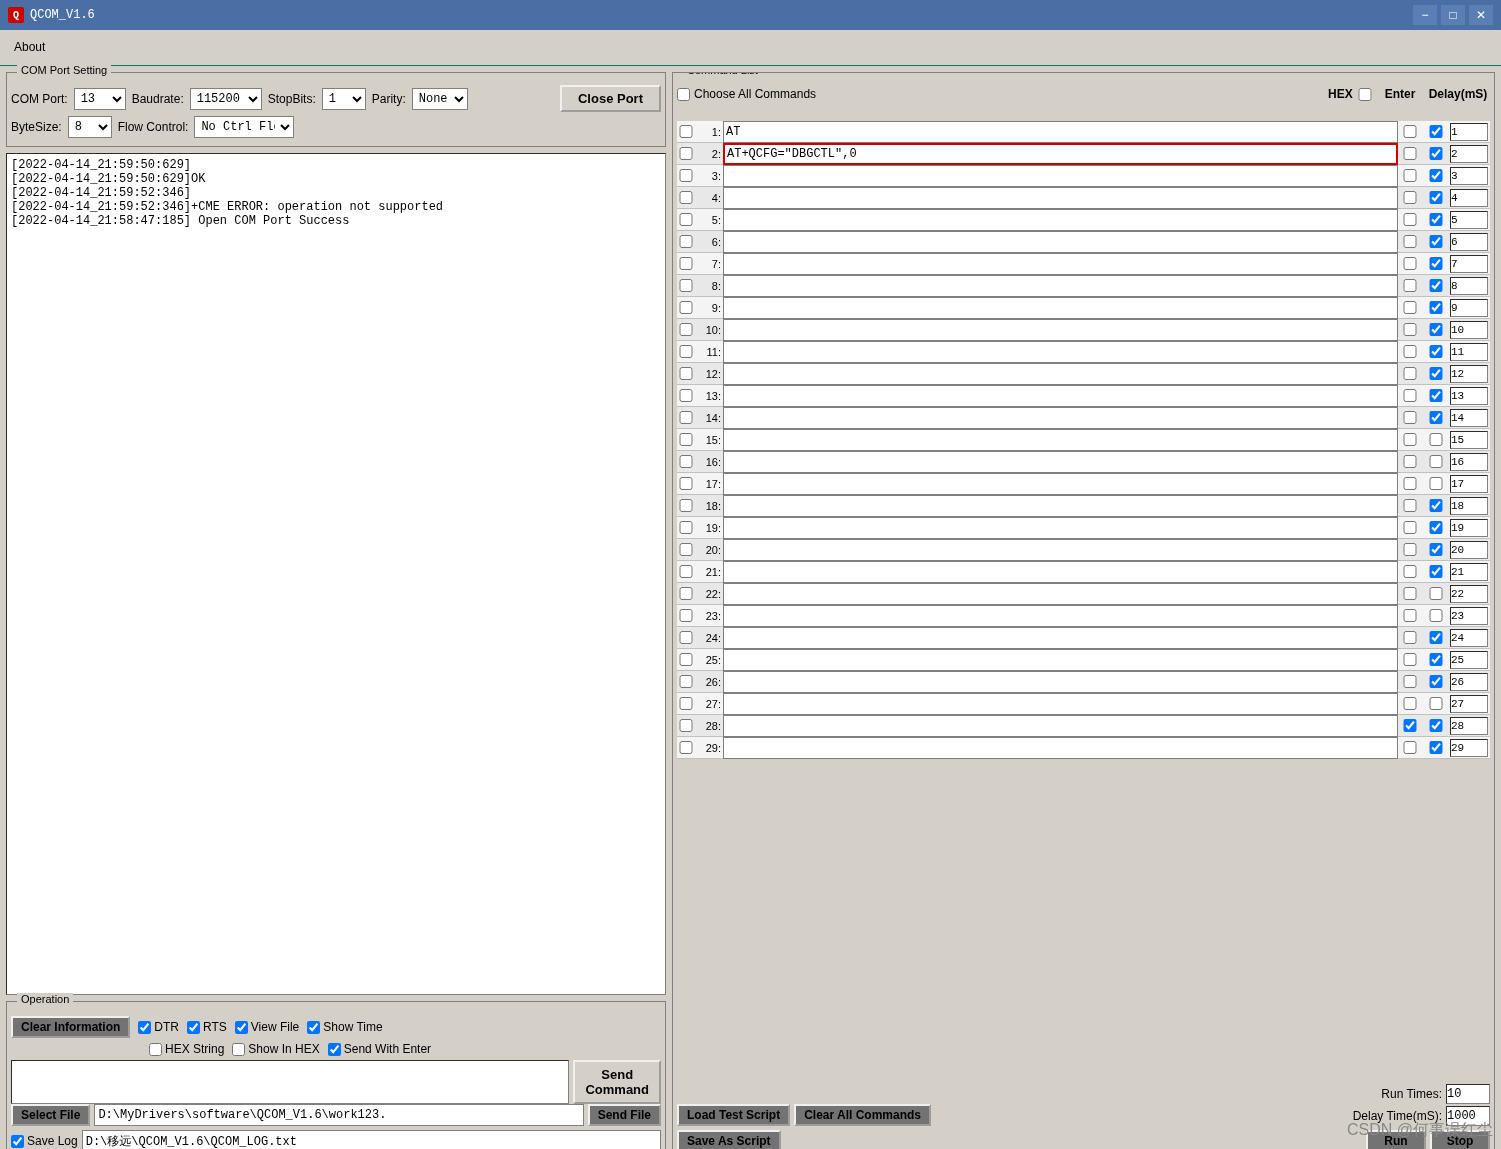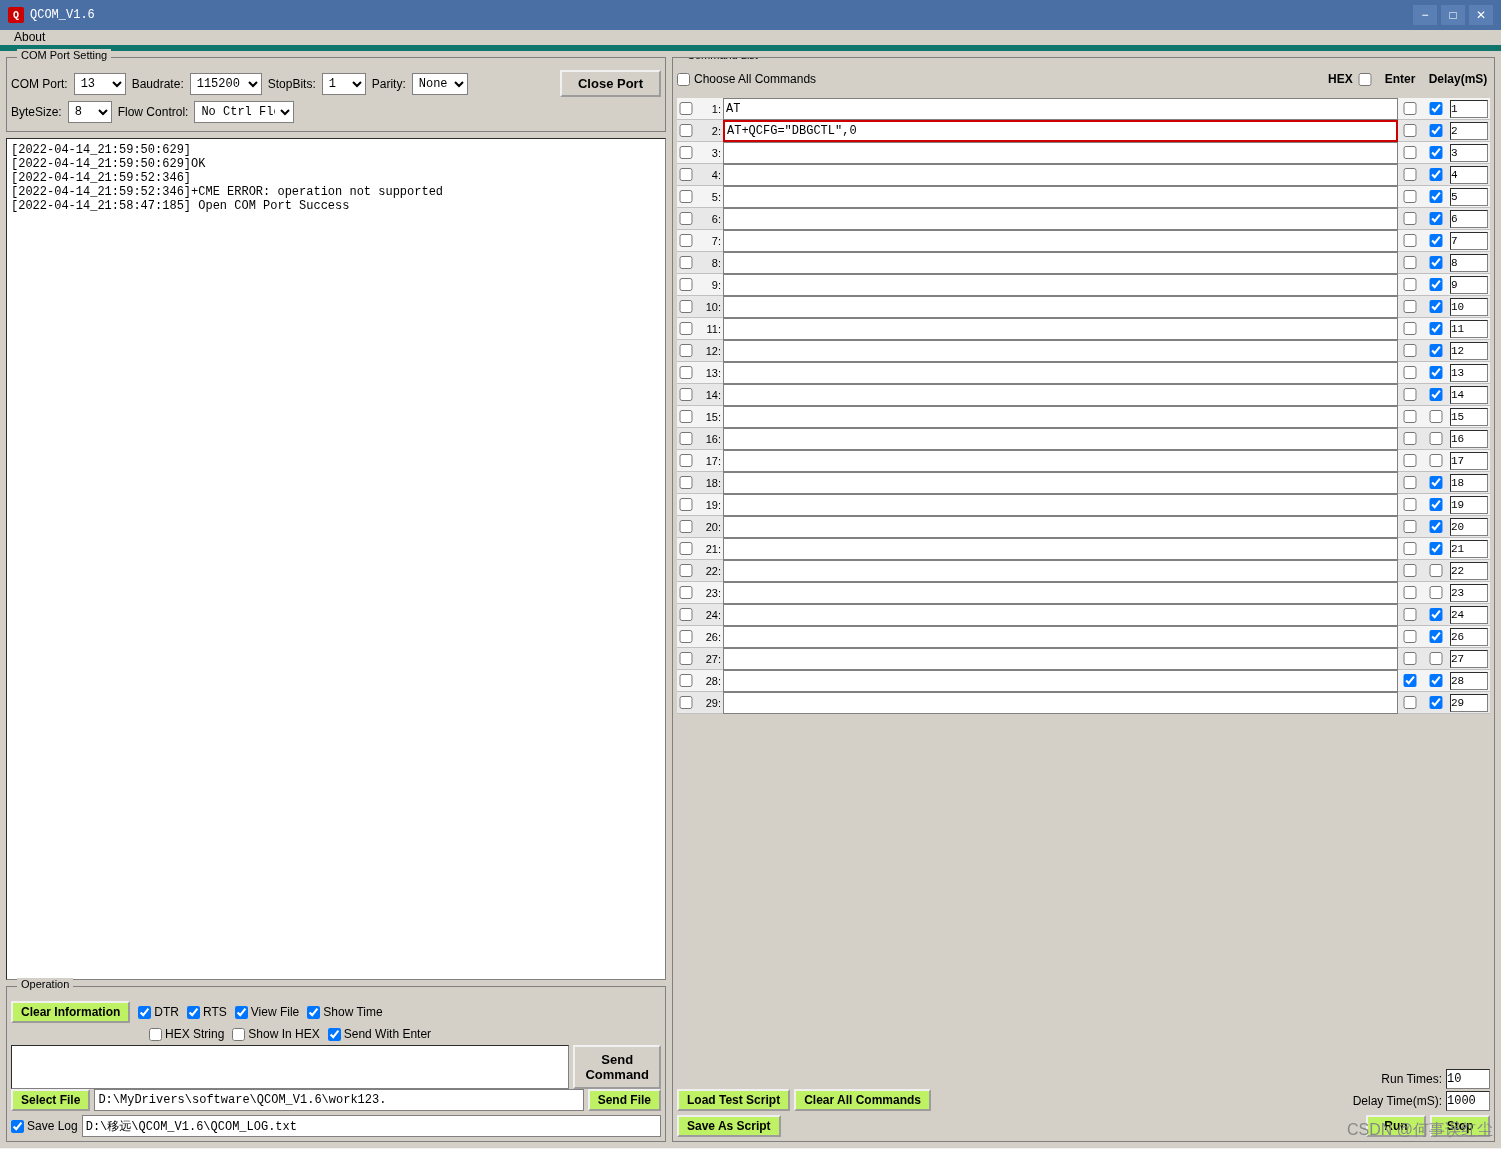--- a/index.html
+++ b/index.html
@@ -46,22 +46,22 @@
       width: 24px;
       height: 20px;
       cursor: pointer;
       font-size: 12px;
       display: flex;
       align-items: center;
       justify-content: center;
     }
     .menu-bar {
       background: #d4d0c8;
-      padding: 0 8px;
-      border-bottom: 6px solid #0f766e;
+      padding: 10px 8px;
+      border-bottom: 1px solid #0f766e;
     }
     .menu-bar span {
       cursor: pointer;
       padding: 2px 6px;
       font-size: 12px;
       font-family: 'Segoe UI', Arial, sans-serif;
     }
     .main-content {
       display: flex;
       gap: 0;
@@ -110,21 +110,21 @@
     .com-label { font-size: 12px; white-space: nowrap; }
     select, input[type="text"] {
       border: 1px solid #808080;
       background: white;
       font-family: 'Courier New', Courier, monospace;
       font-size: 12px;
       height: 22px;
     }
     select { padding: 1px 2px; }
     .btn {
-      background: #bef264;
+      background: #737373;
       border: 2px outset #f0f0f0;
       font-family: 'Segoe UI', Arial, sans-serif;
       font-size: 12px;
       cursor: pointer;
       padding: 2px 8px;
       font-weight: bold;
     }
     .btn-close-port {
       background: #d4d0c8;
       border: 2px outset #f0f0f0;
@@ -224,21 +224,21 @@
       flex: 1;
       padding-top: 14px;
       overflow: hidden;
       display: flex;
       flex-direction: column;
     }
     .cmd-header {
       display: flex;
       align-items: center;
       gap: 4px;
-      margin-bottom: 12px;
+      margin-bottom: 20px;
       font-family: 'Segoe UI', Arial, sans-serif;
       font-size: 12px;
     }
     .cmd-list-scroll {
       flex: 1;
       overflow-y: auto;
       background: #d4d0c8;
     }
     .cmd-row {
       display: flex;
@@ -635,20 +635,28 @@
           <div class="cmd-row">
             <input type="checkbox" class="cmd-check" style="">
             <span class="cmd-num">24:</span>
             <input type="text" class="cmd-input" style="">
             <input type="checkbox" class="cmd-hex" style="">
             <input type="checkbox" class="cmd-enter" checked="" style="">
             <div class="cmd-delay"><input type="text" value="24" style=""></div>
           </div>
           <div class="cmd-row">
             <input type="checkbox" class="cmd-check" style="">
+            <span class="cmd-num">25:</span>
+            <input type="text" class="cmd-input" style="">
+            <input type="checkbox" class="cmd-hex" style="">
+            <input type="checkbox" class="cmd-enter" checked="" style="">
+            <div class="cmd-delay"><input type="text" value="25" style=""></div>
+          </div>
+          <div class="cmd-row">
+            <input type="checkbox" class="cmd-check" style="">
             <span class="cmd-num">26:</span>
             <input type="text" class="cmd-input" style="">
             <input type="checkbox" class="cmd-hex" style="">
             <input type="checkbox" class="cmd-enter" checked="" style="">
             <div class="cmd-delay"><input type="text" value="26" style=""></div>
           </div>
           <div class="cmd-row">
             <input type="checkbox" class="cmd-check" style="">
             <span class="cmd-num">27:</span>
             <input type="text" class="cmd-input" style="">

